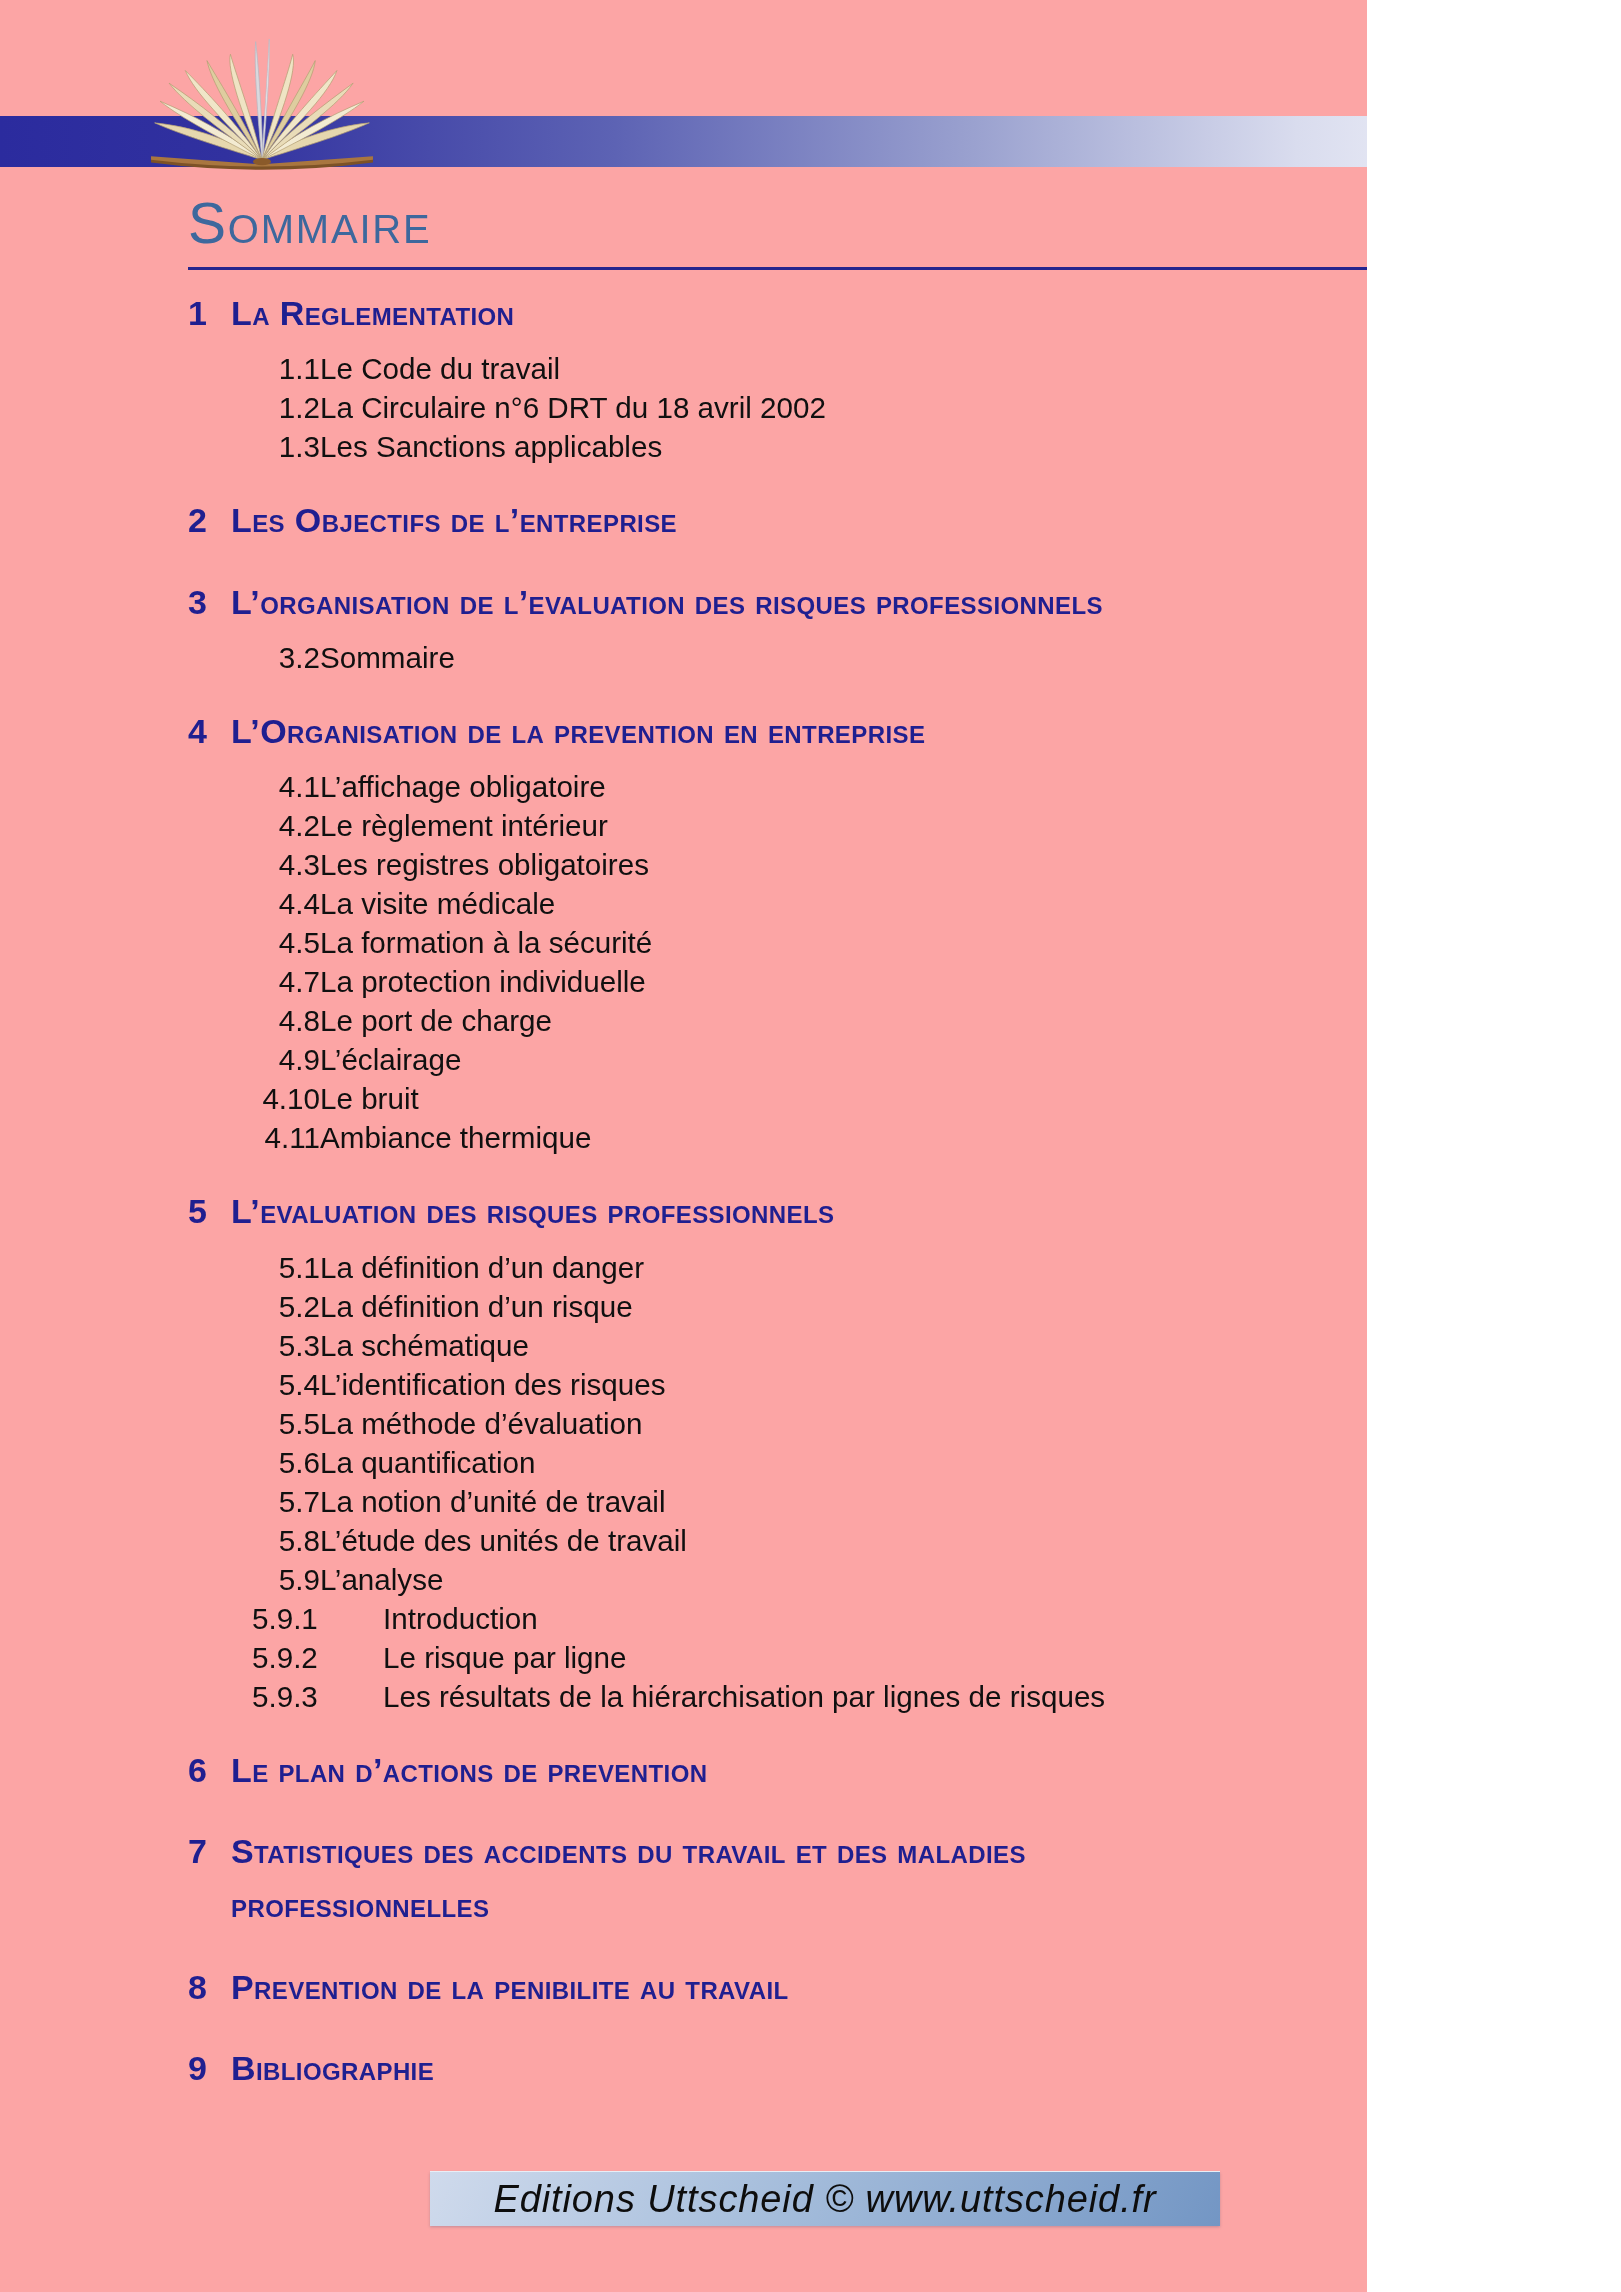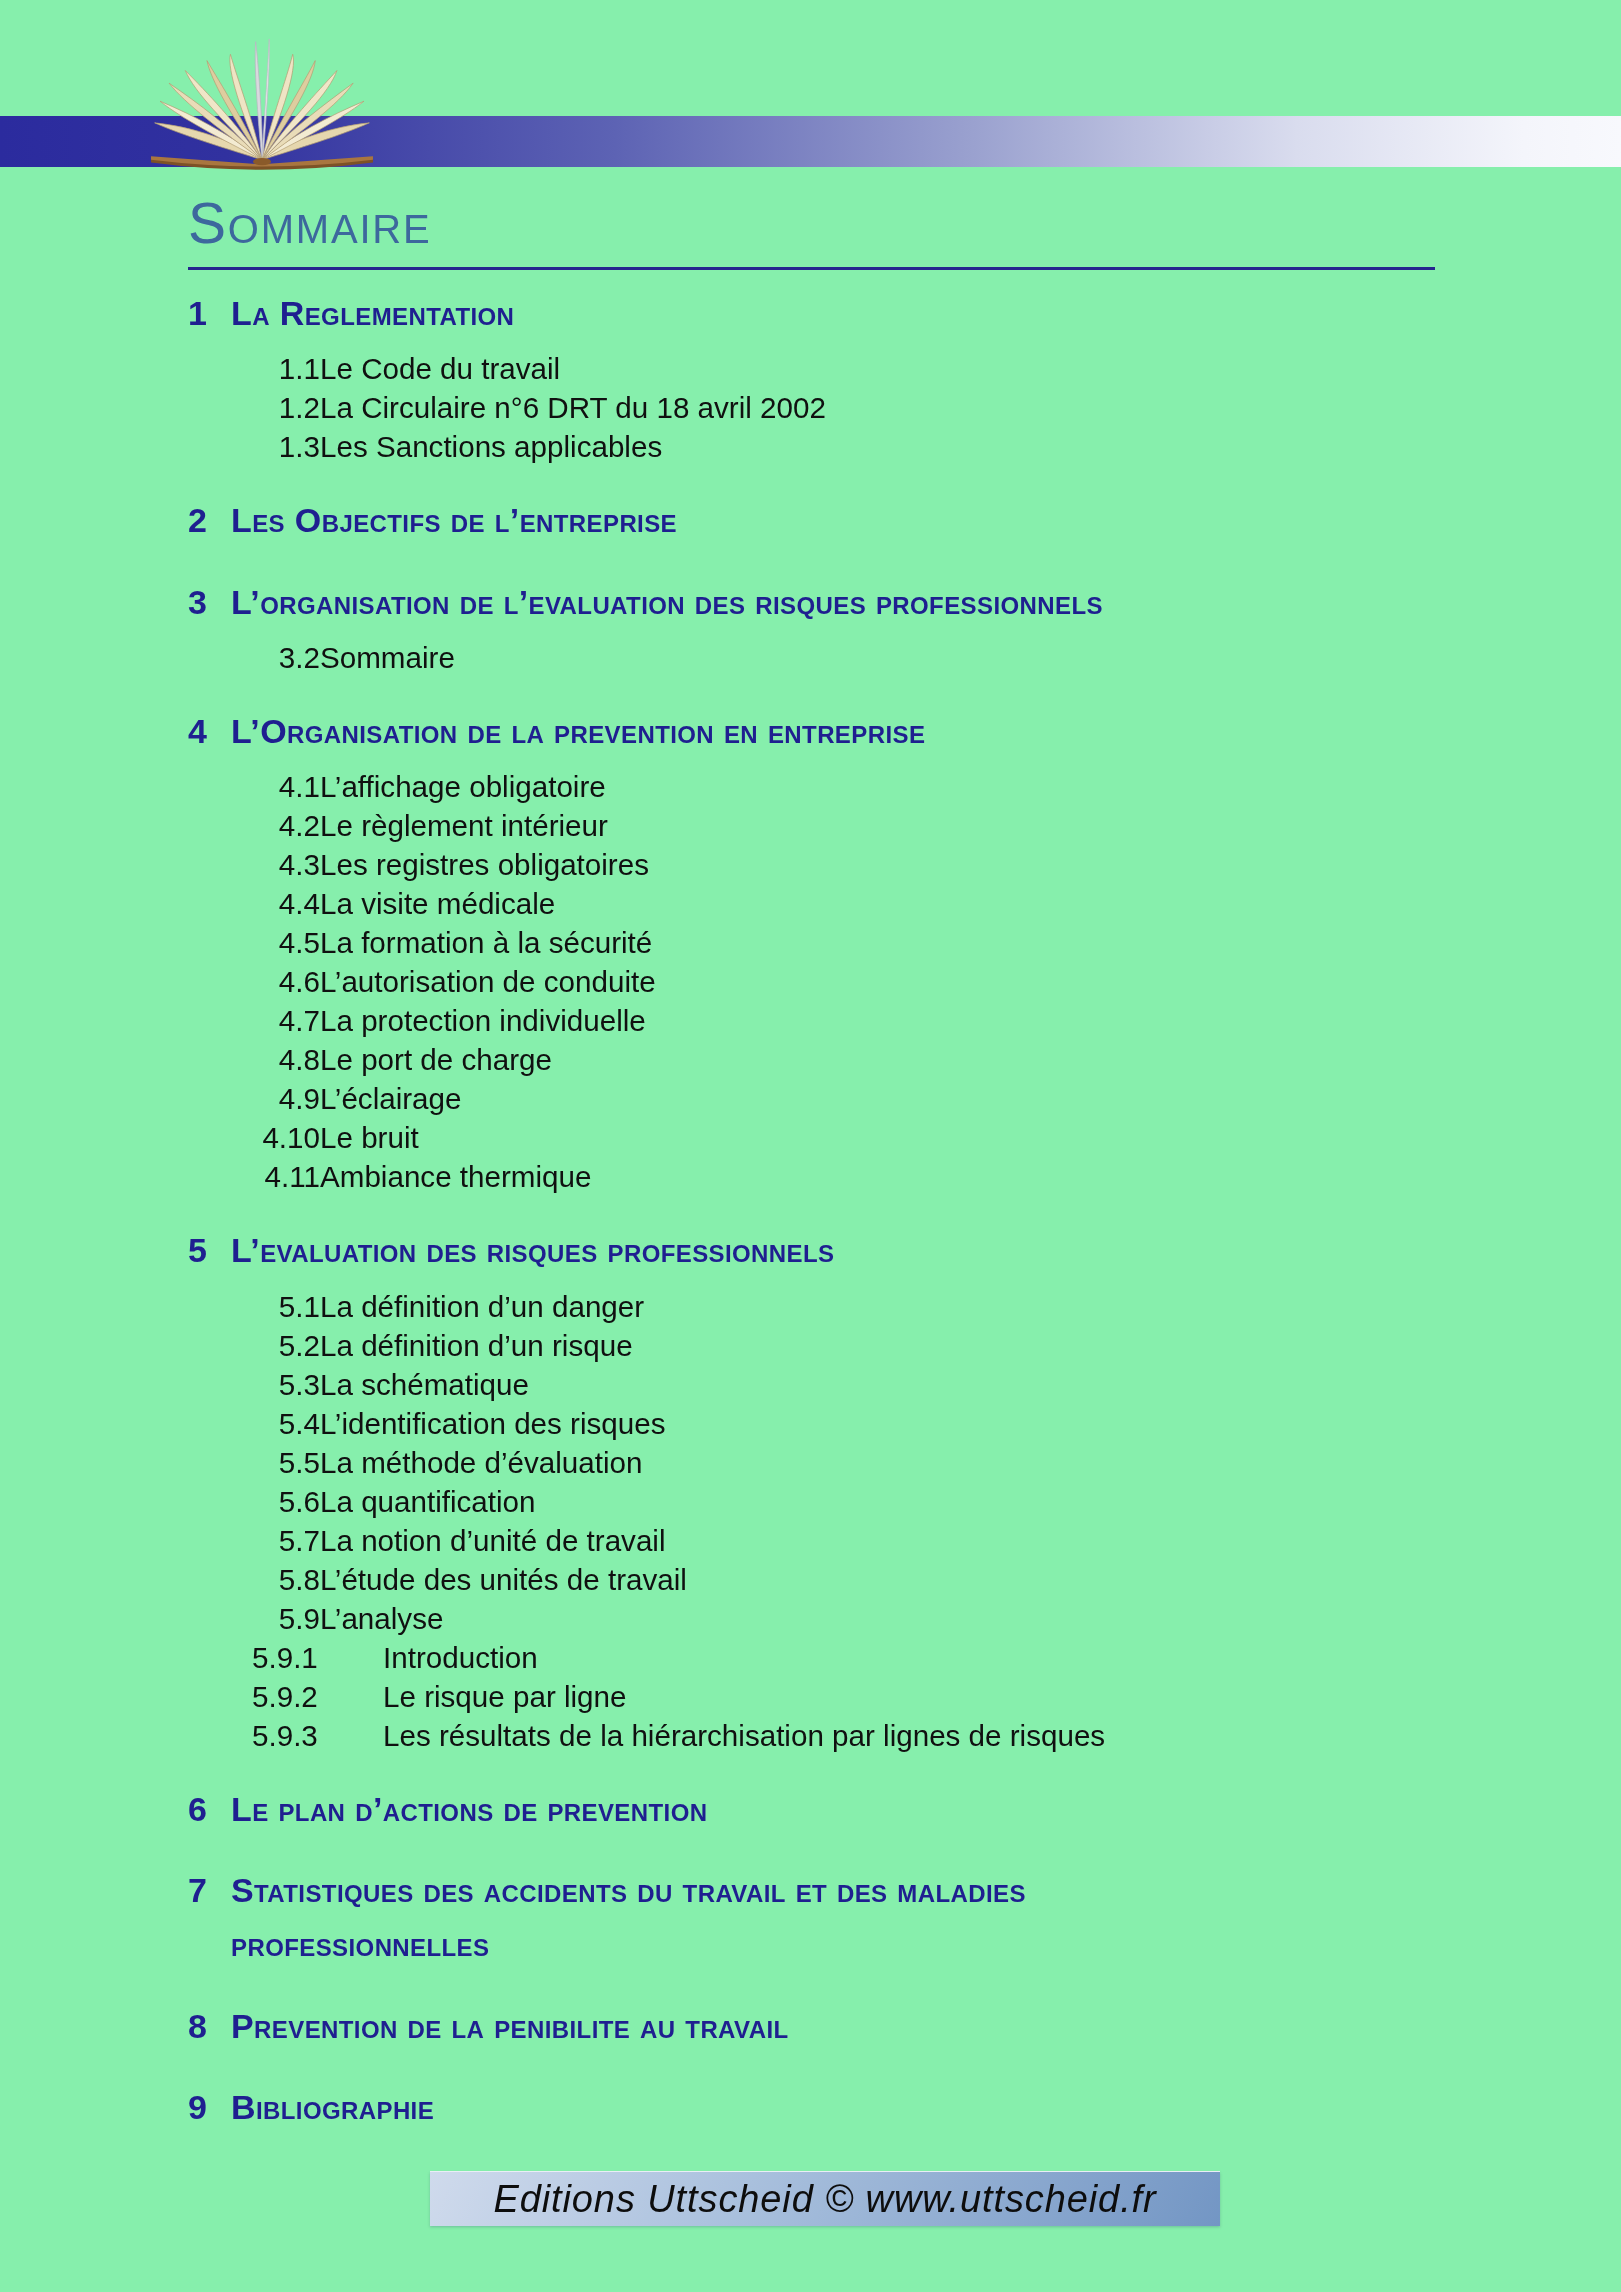--- a/index.html
+++ b/index.html
@@ -1,17 +1,17 @@
 <!DOCTYPE html>
 <html style="font-size:14.3px"><head>
 <meta charset="utf-8">
 <style>
   html,body { margin:0; padding:0; background:#ffffff; }
   .page {
-    position:relative; width:1621px; height:2293px; background:#86efac;
+    position:relative; width:1367px; height:2293px; background:#fca5a5;
     font-family:"Liberation Sans", sans-serif; overflow:hidden;
   }
 
   
   .header-band {
     position:absolute; top:116px; left:0; width:1621px; height:51px;
     background:linear-gradient(to right,
       #2b2b9e 0%, #31319f 14%, #5d63b4 38%, #9aa1cf 60%,
       #d9dcee 80%, #f4f5fb 94%, #f8f9fd 100%);
   }
@@ -136,24 +136,20 @@
         </div>
         <div class="sub lvl2">
           <span class="num">4.4</span>
           <span class="ttl">La visite médicale</span>
         </div>
         <div class="sub lvl2">
           <span class="num">4.5</span>
           <span class="ttl">La formation à la sécurité</span>
         </div>
         <div class="sub lvl2">
-          <span class="num">4.6</span>
-          <span class="ttl">L’autorisation de conduite</span>
-        </div>
-        <div class="sub lvl2">
           <span class="num">4.7</span>
           <span class="ttl">La protection individuelle</span>
         </div>
         <div class="sub lvl2">
           <span class="num">4.8</span>
           <span class="ttl">Le port de charge</span>
         </div>
         <div class="sub lvl2">
           <span class="num">4.9</span>
           <span class="ttl">L’éclairage</span>

